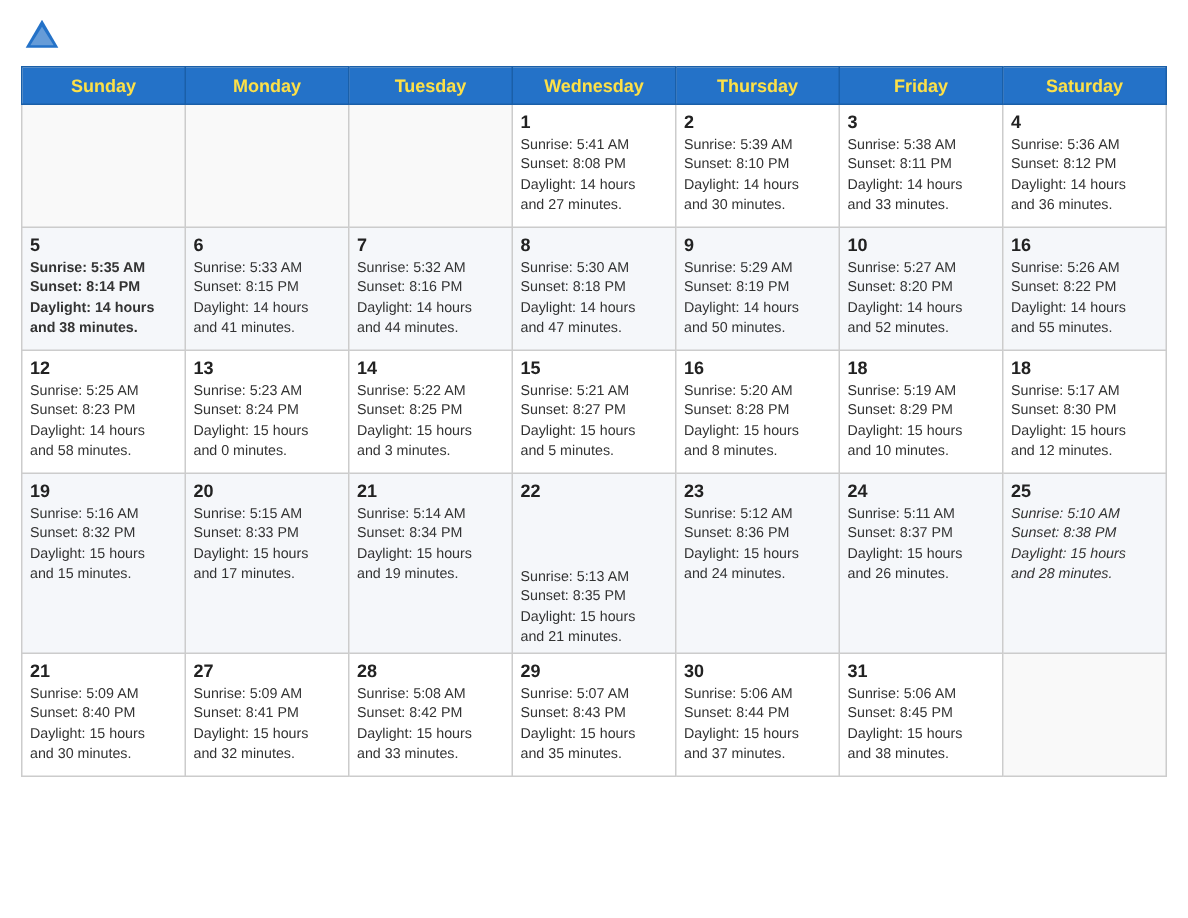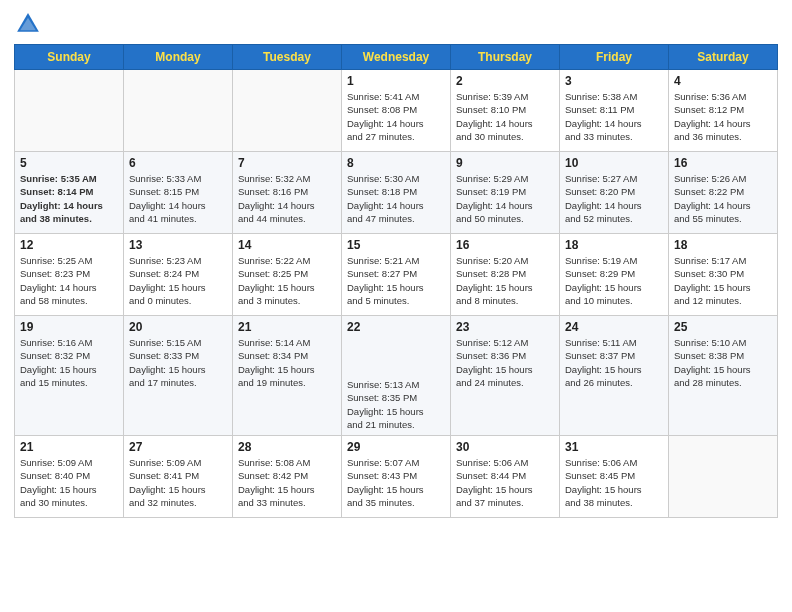--- a/index.html
+++ b/index.html
@@ -299,21 +299,21 @@
           </td>
           <td>
             <div class="day-number">24</div>
             <div class="day-info" style="white-space: pre-line;">Sunrise: 5:11 AM
 Sunset: 8:37 PM
 Daylight: 15 hours
 and 26 minutes.</div>
           </td>
           <td>
             <div class="day-number">25</div>
-            <div class="day-info" style="white-space: pre-line;">Sunrise: 5:10 AM
+            <div class="day-info" style="white-space: pre-line; font-style: italic;">Sunrise: 5:10 AM
 Sunset: 8:38 PM
 Daylight: 15 hours
 and 28 minutes.</div>
           </td>
         </tr>
         <tr>
           <td>
             <div class="day-number">21</div>
             <div class="day-info" style="white-space: pre-line;">Sunrise: 5:09 AM
 Sunset: 8:40 PM

